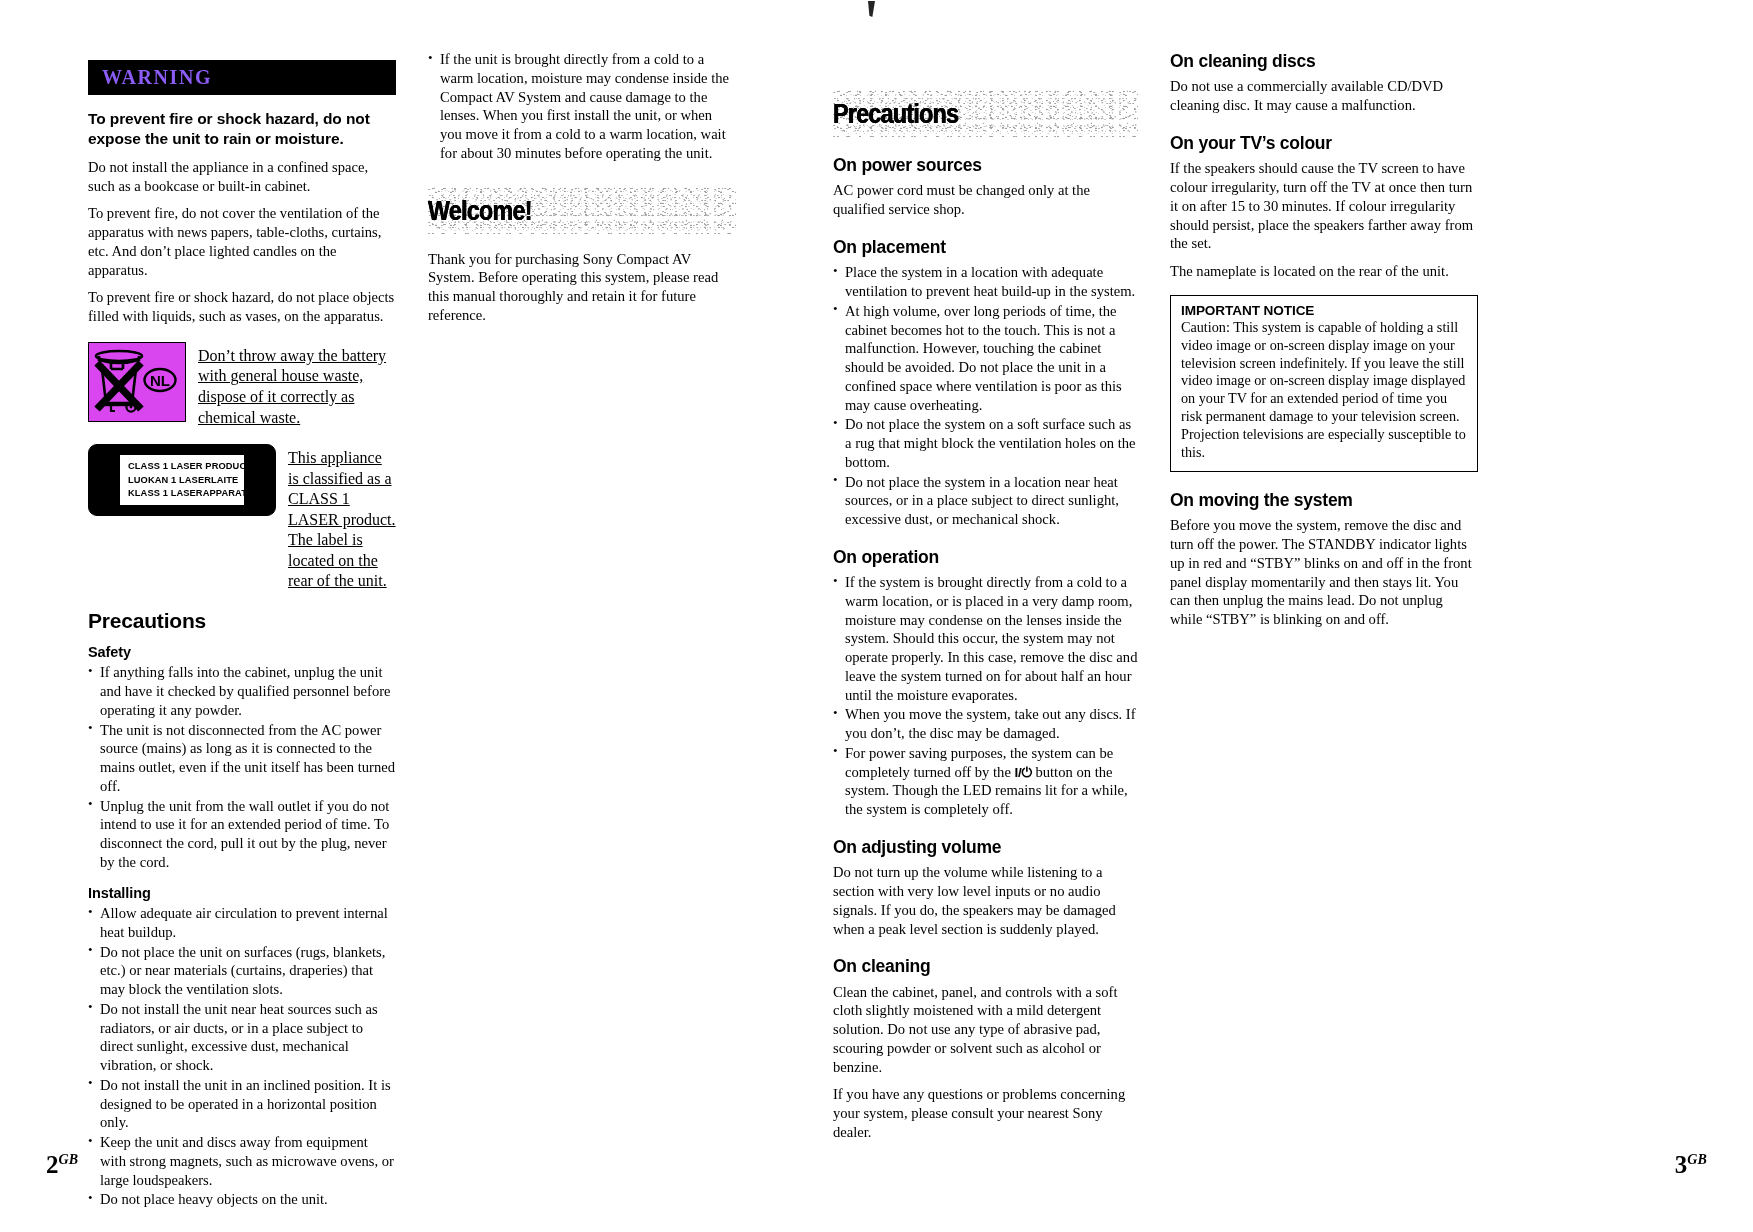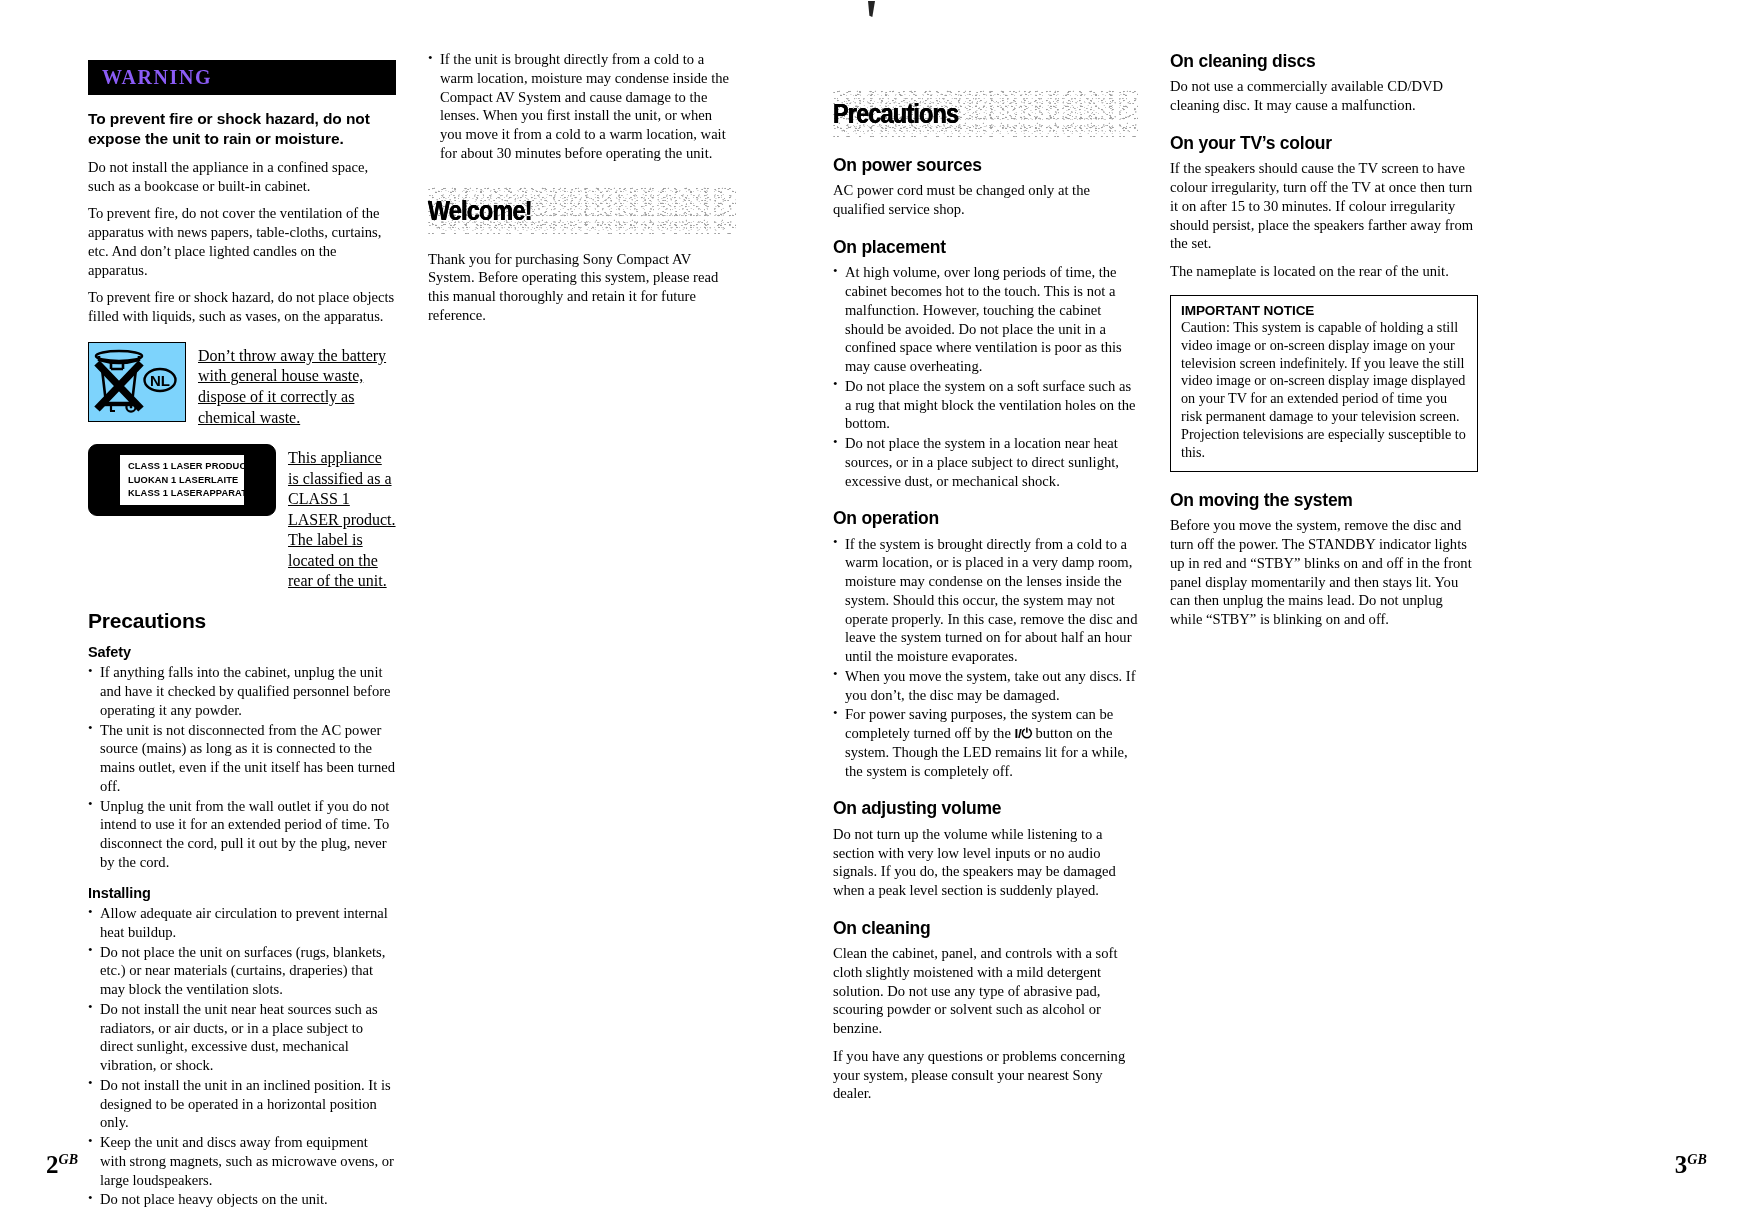--- a/index.html
+++ b/index.html
@@ -197,21 +197,21 @@
     text-decoration: underline;
   }
 
   
   .bin-box {
     width: 96px;
     height: 78px;
     border: 1.4px solid #000;
     position: relative;
     flex: none;
-    background: #7dd3fc;
+    background: #d946ef;
   }
   .bin-svg { position: absolute; inset: 4px; }
 
   
   .laser-outer {
     width: 188px;
     height: 72px;
     border: 1.6px solid #000;
     border-radius: 9px;
     background: #000;
@@ -373,20 +373,21 @@
     <div class="screened">
       <span class="noise"></span>
       <span class="txt">Precautions</span>
     </div>
 
     <h3 class="sub-lg">On power sources</h3>
     <p class="body">AC power cord must be changed only at the qualified service shop.</p>
 
     <h3 class="sub-lg">On placement</h3>
     <ul class="bl">
+      <li>Place the system in a location with adequate ventilation to prevent heat build-up in the system.</li>
       <li>At high volume, over long periods of time, the cabinet becomes hot to the touch. This is not a malfunction. However, touching the cabinet should be avoided. Do not place the unit in a confined space where ventilation is poor as this may cause overheating.</li>
       <li>Do not place the system on a soft surface such as a rug that might block the ventilation holes on the bottom.</li>
       <li>Do not place the system in a location near heat sources, or in a place subject to direct sunlight, excessive dust, or mechanical shock.</li>
     </ul>
 
     <h3 class="sub-lg">On operation</h3>
     <ul class="bl">
       <li>If the system is brought directly from a cold to a warm location, or is placed in a very damp room, moisture may condense on the lenses inside the system. Should this occur, the system may not operate properly. In this case, remove the disc and leave the system turned on for about half an hour until the moisture evaporates.</li>
       <li>When you move the system, take out any discs. If you don’t, the disc may be damaged.</li>
       <li><span>For power saving purposes, the system can be completely turned off by the </span><span class="pwr">I/⏻</span><span> button on the system. Though the LED remains lit for a while, the system is completely off.</span></li>

